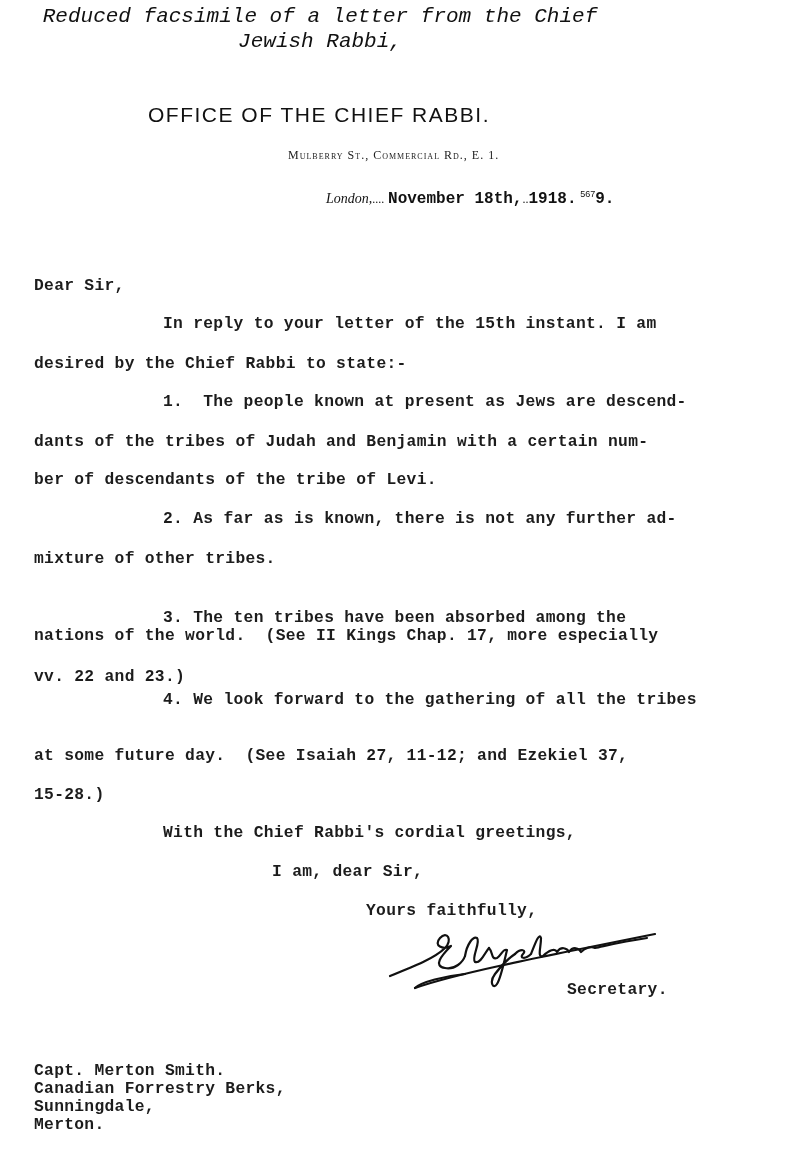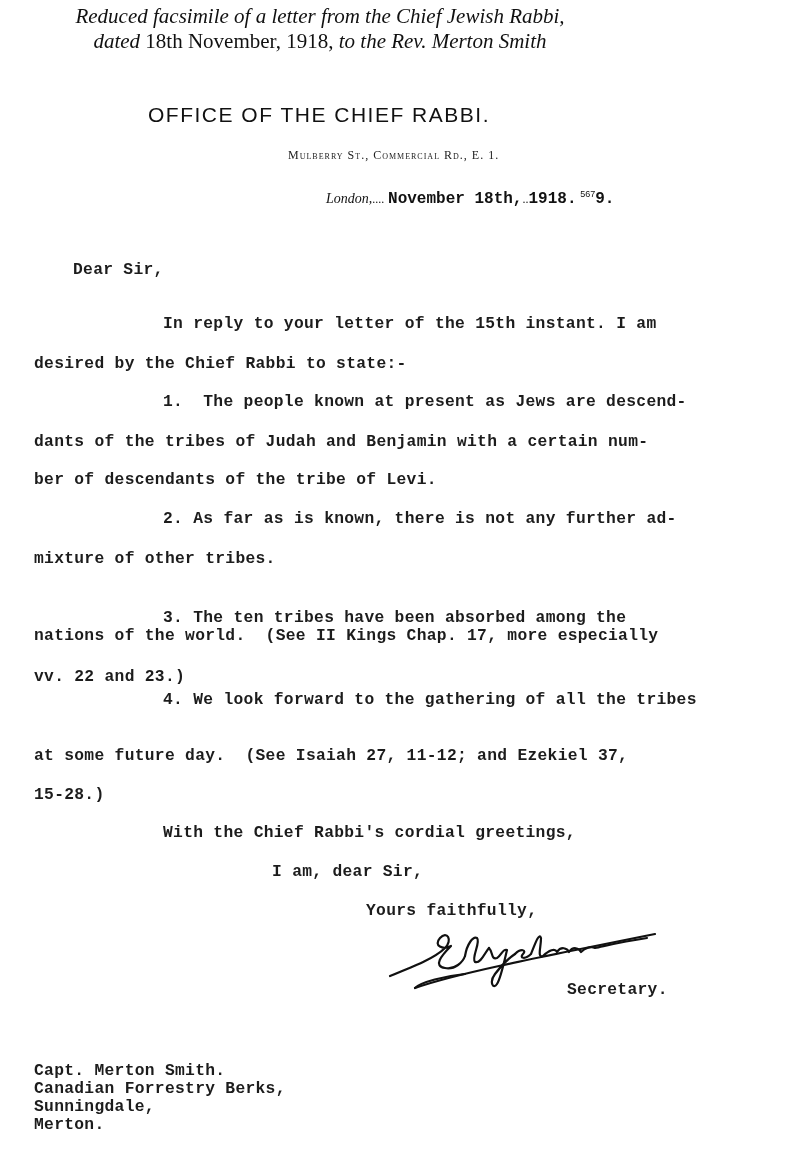--- a/index.html
+++ b/index.html
@@ -1,19 +1,19 @@
 <!DOCTYPE html>
 <html><head>
   <meta charset="utf-8">
   <style>
     html, body { margin: 0; padding: 0; background: #ffffff; }
     body { width: 808px; height: 1166px; position: relative; overflow: hidden; color: #1a1a1a; }
     .caption {
       position: absolute; left: 0; top: 4px; width: 640px; text-align: center;
-      font-family: Liberation Serif, serif; font-style: italic;
+      font-family: Liberation Mono, monospace; font-style: italic;
       font-size: 21px; line-height: 25px; color: #111;
     }
     .caption .up { font-style: normal; }
     .letterhead {
       position: absolute; left: 148px; top: 103px;
       font-family: Liberation Sans, sans-serif; font-size: 21px; letter-spacing: 1.5px; color: #111;
     }
     .address {
       position: absolute; left: 288px; top: 148px;
       font-family: "Liberation Serif", "DejaVu Serif", serif; font-size: 12px; font-variant: small-caps;
@@ -28,32 +28,31 @@
       position: absolute; font-family: "Liberation Mono", "DejaVu Sans Mono", monospace;
       font-weight: bold; font-size: 16.3px; color: #1c1c1c; white-space: pre; letter-spacing: 0.3px;
     }
     .signature { position: absolute; left: 385px; top: 918px; width: 280px; height: 80px; }
   </style>
 </head>
 <body>
 
 <div class="caption">
   <div>Reduced facsimile of a letter from the Chief Jewish Rabbi,</div>
-  <div><span>dated </span><span class="up">18th November, 1918, </span><span>to the Rev. Merton Smith</span></div>
 </div>
 
 <div class="letterhead">OFFICE OF THE CHIEF RABBI.</div>
 <div class="address">Mulberry St., Commercial Rd., E. 1.</div>
 <div class="dateline">
   <span class="city">London,</span><span class="dots">....</span>
   <span class="typed">November 18th,</span><span class="dots">..</span><span class="typed">1918.</span>
   <sup>567</sup><span class="typed">9.</span>
 </div>
 
-<div class="tw" style="left:34px;top:260px;margin-left:39px;">Dear Sir,</div>
+<div class="tw" style="left:34px;top:276px;">Dear Sir,</div>
 <div class="tw" style="left:163px;top:314px;">In reply to your letter of the 15th instant. I am</div>
 <div class="tw" style="left:34px;top:354px;">desired by the Chief Rabbi to state:-</div>
 <div class="tw" style="left:163px;top:392px;font-family:Liberation Mono, monospace;">1.  The people known at present as Jews are descend-</div>
 <div class="tw" style="left:34px;top:432px;">dants of the tribes of Judah and Benjamin with a certain num-</div>
 <div class="tw" style="left:34px;top:470px;">ber of descendants of the tribe of Levi.</div>
 <div class="tw" style="left:163px;top:509px;">2. As far as is known, there is not any further ad-</div>
 <div class="tw" style="left:34px;top:549px;">mixture of other tribes.</div>
 <div class="tw" style="left:163px;top:588px;margin-top:20px;">3. The ten tribes have been absorbed among the</div>
 <div class="tw" style="left:34px;top:626px;">nations of the world.  (See II Kings Chap. 17, more especially</div>
 <div class="tw" style="left:34px;top:667px;">vv. 22 and 23.)</div>

